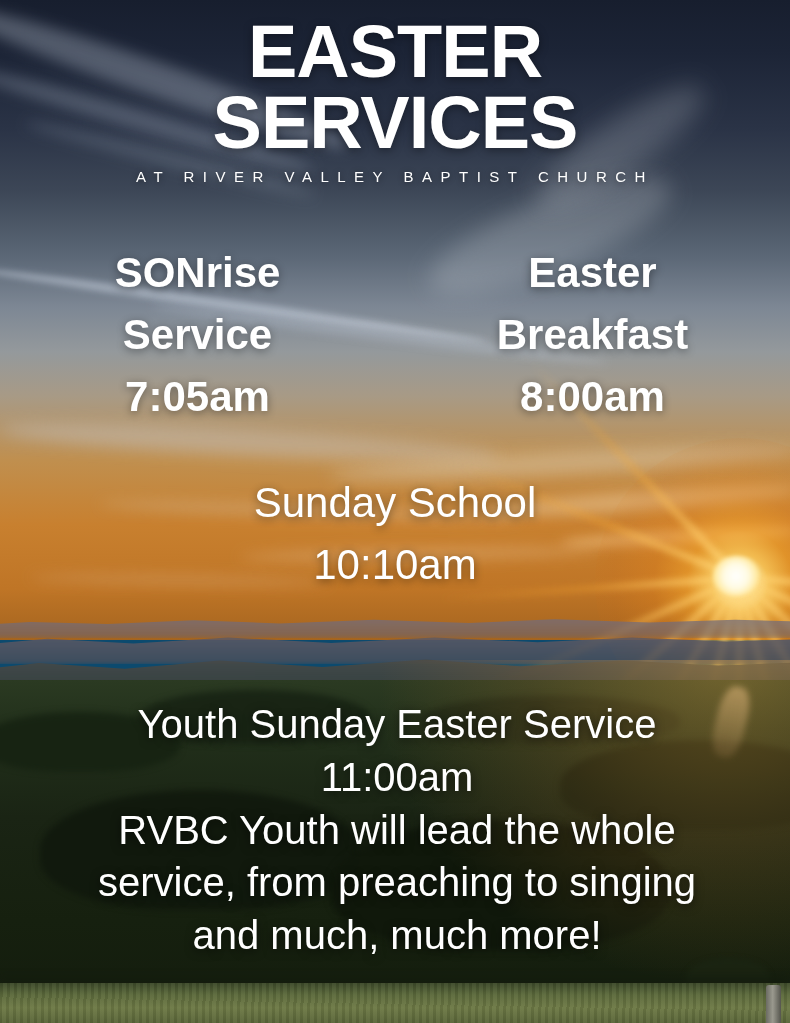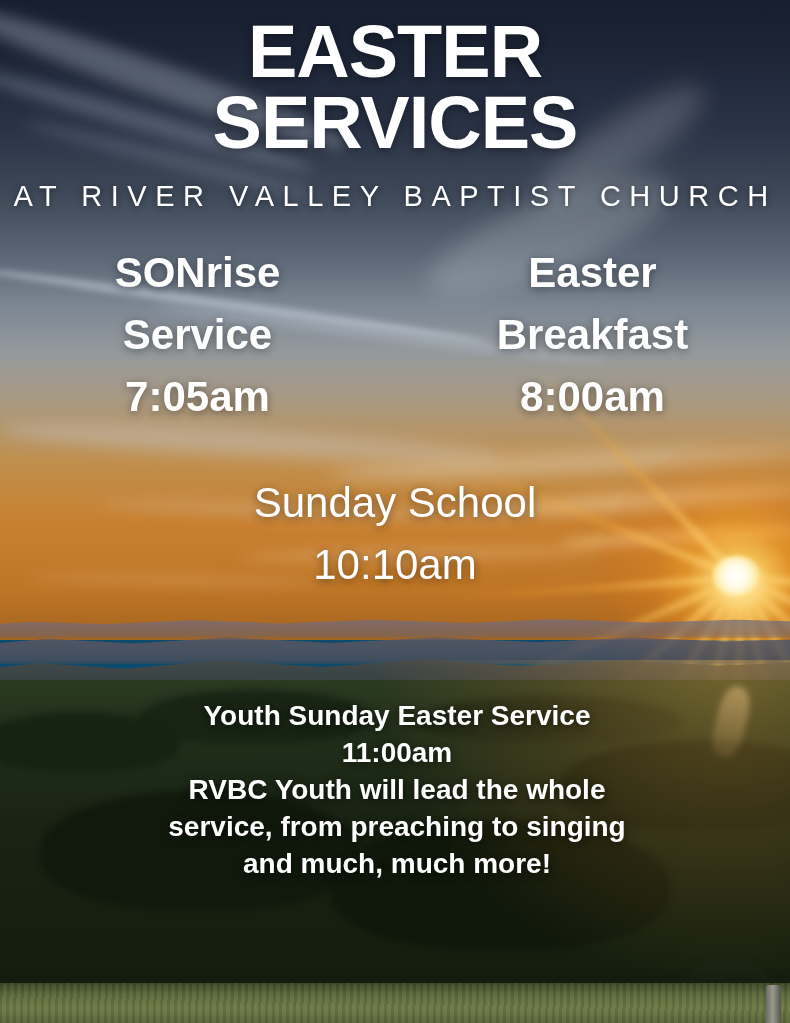--- a/index.html
+++ b/index.html
@@ -167,43 +167,43 @@
 
   .title{
     position:absolute;left:0;right:0;top:16px;
     font-size:74px;line-height:.96;font-weight:900;
     letter-spacing:-1px;
     text-shadow:0 2px 10px rgba(0,0,0,.38);
   }
   .title span{display:block;}
 
   .subtitle{
-    position:absolute;left:0;right:0;top:180px;
-    font-size:29px;font-weight:300;letter-spacing:8.5px;
+    position:absolute;left:0;right:0;top:168px;
+    font-size:15px;font-weight:300;letter-spacing:8.5px;
     text-shadow:0 1px 6px rgba(0,0,0,.45);
   }
 
   .cols{
     position:absolute;left:0;right:0;top:242px;
     display:flex;
   }
   .col{flex:1;font-size:42px;line-height:1.48;font-weight:700;
        text-shadow:0 2px 9px rgba(0,0,0,.42);}
   .col .ln{display:block;}
 
   .midblock{
     position:absolute;left:0;right:0;top:472px;
     font-size:42px;line-height:1.48;font-weight:400;
     text-shadow:0 2px 9px rgba(0,0,0,.45);
   }
   .midblock .ln{display:block;}
 
   .bottom{
     position:absolute;left:4px;right:0;top:698px;
-    font-size:28px;line-height:1.32;font-weight:700;
+    font-size:40px;line-height:1.32;font-weight:400;
     text-shadow:0 2px 10px rgba(0,0,0,.62);
   }
   .bottom .ln{display:block;}
 </style>
 </head>
 <body>
 
 <div id="poster">
 
   <div class="photo">

